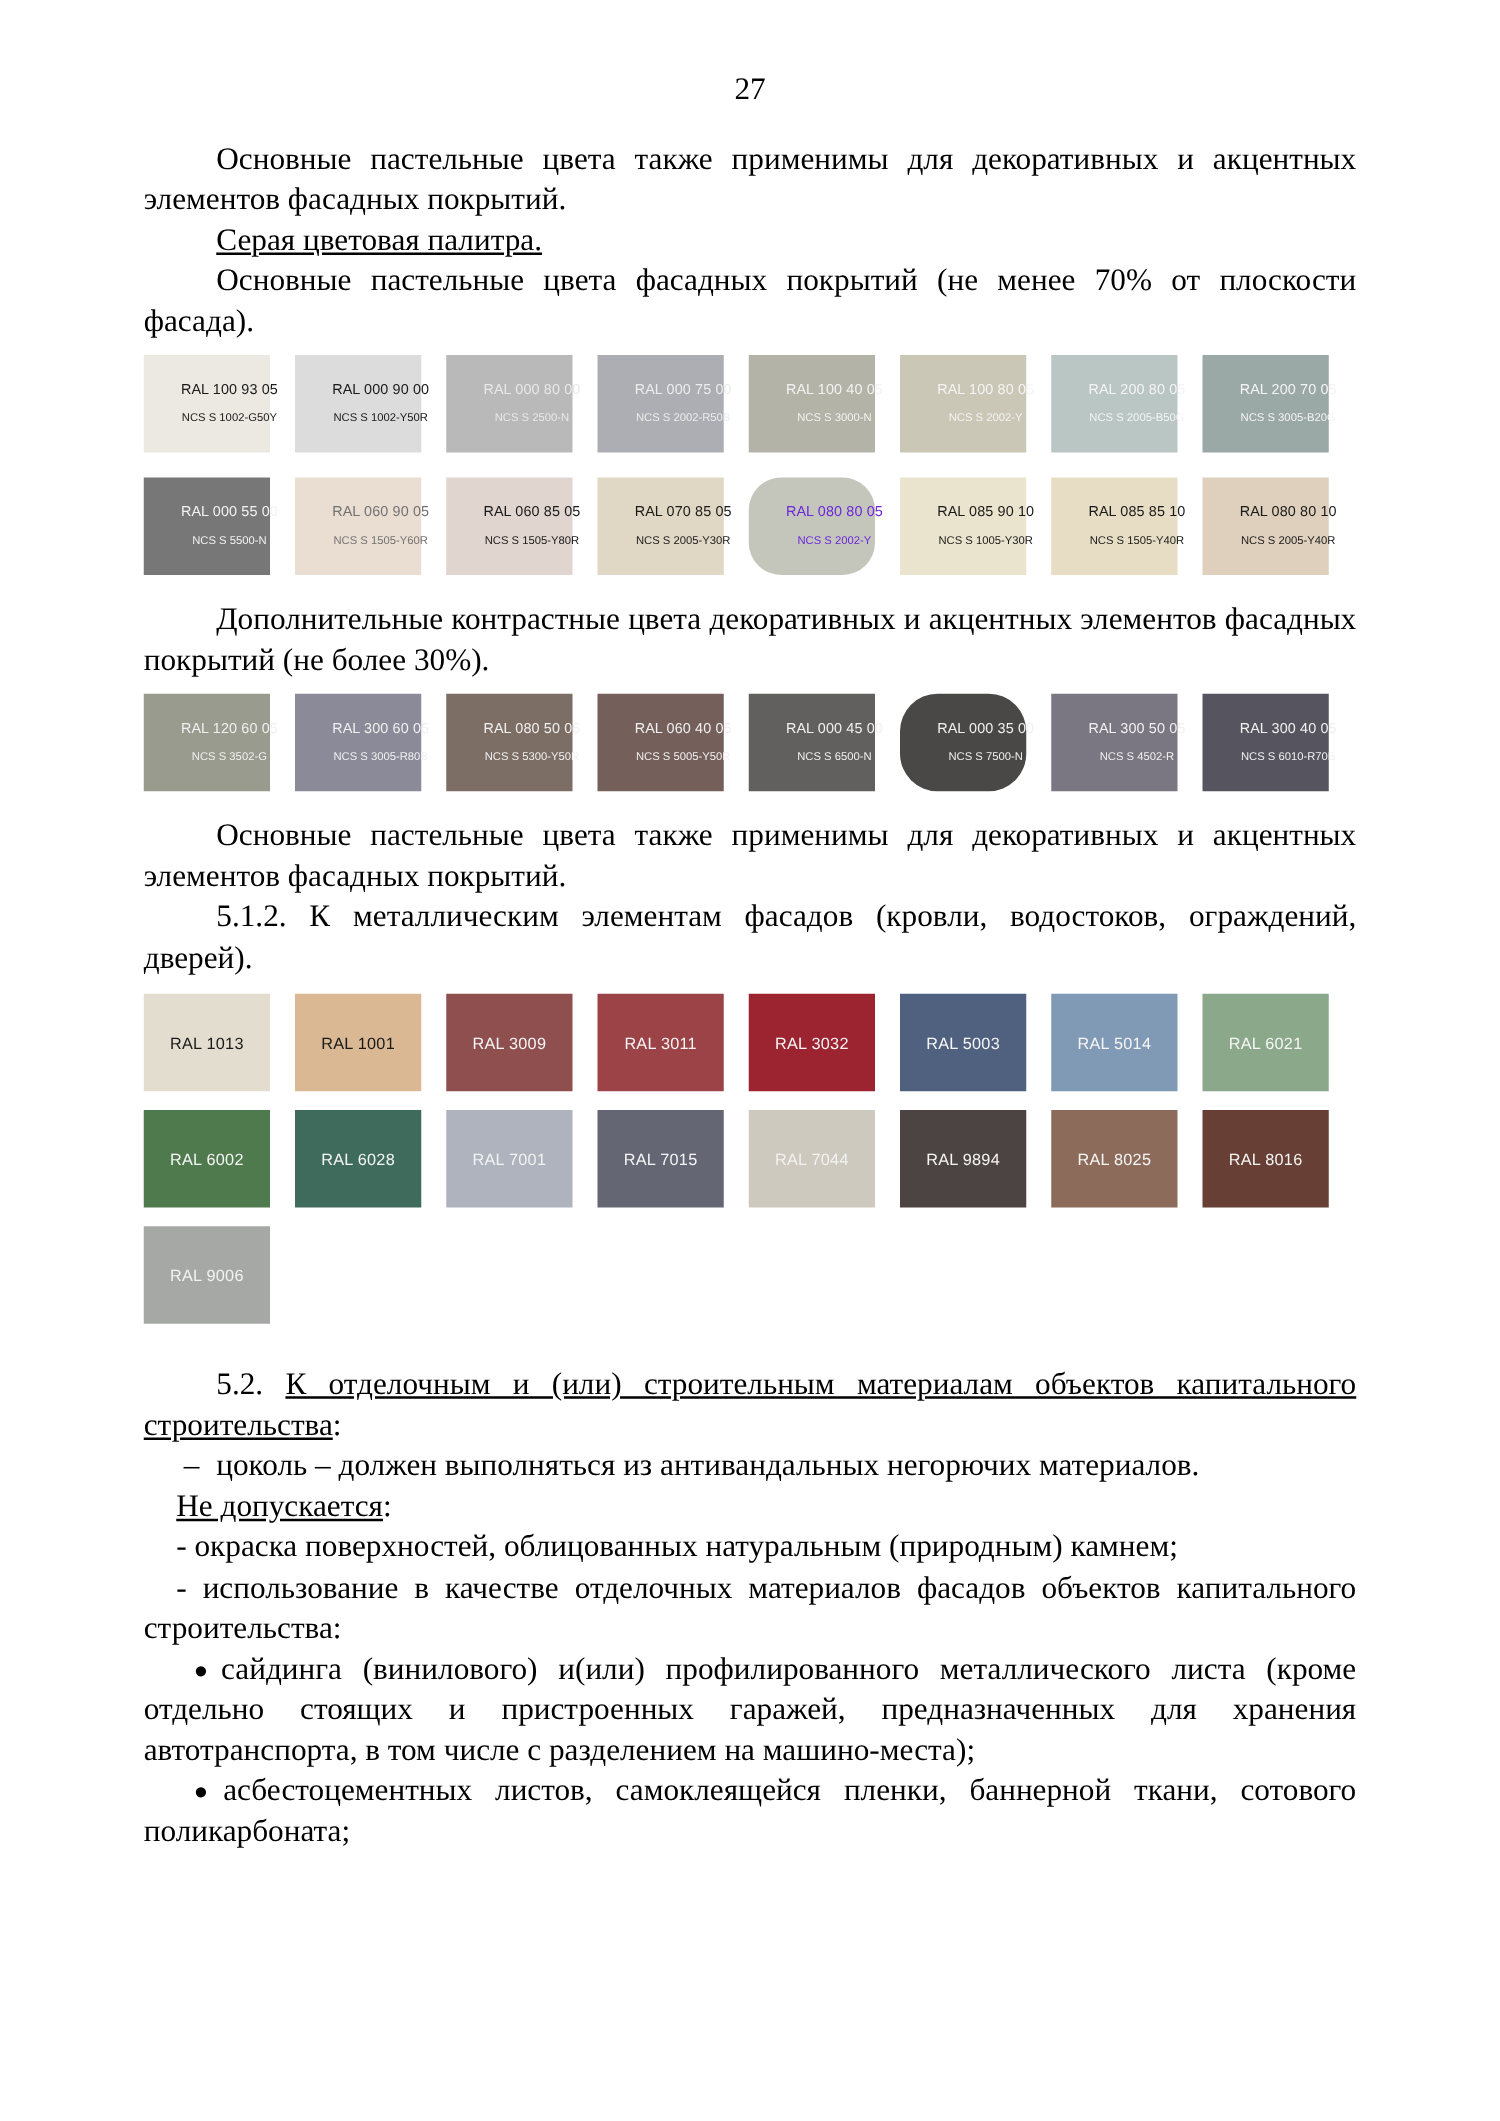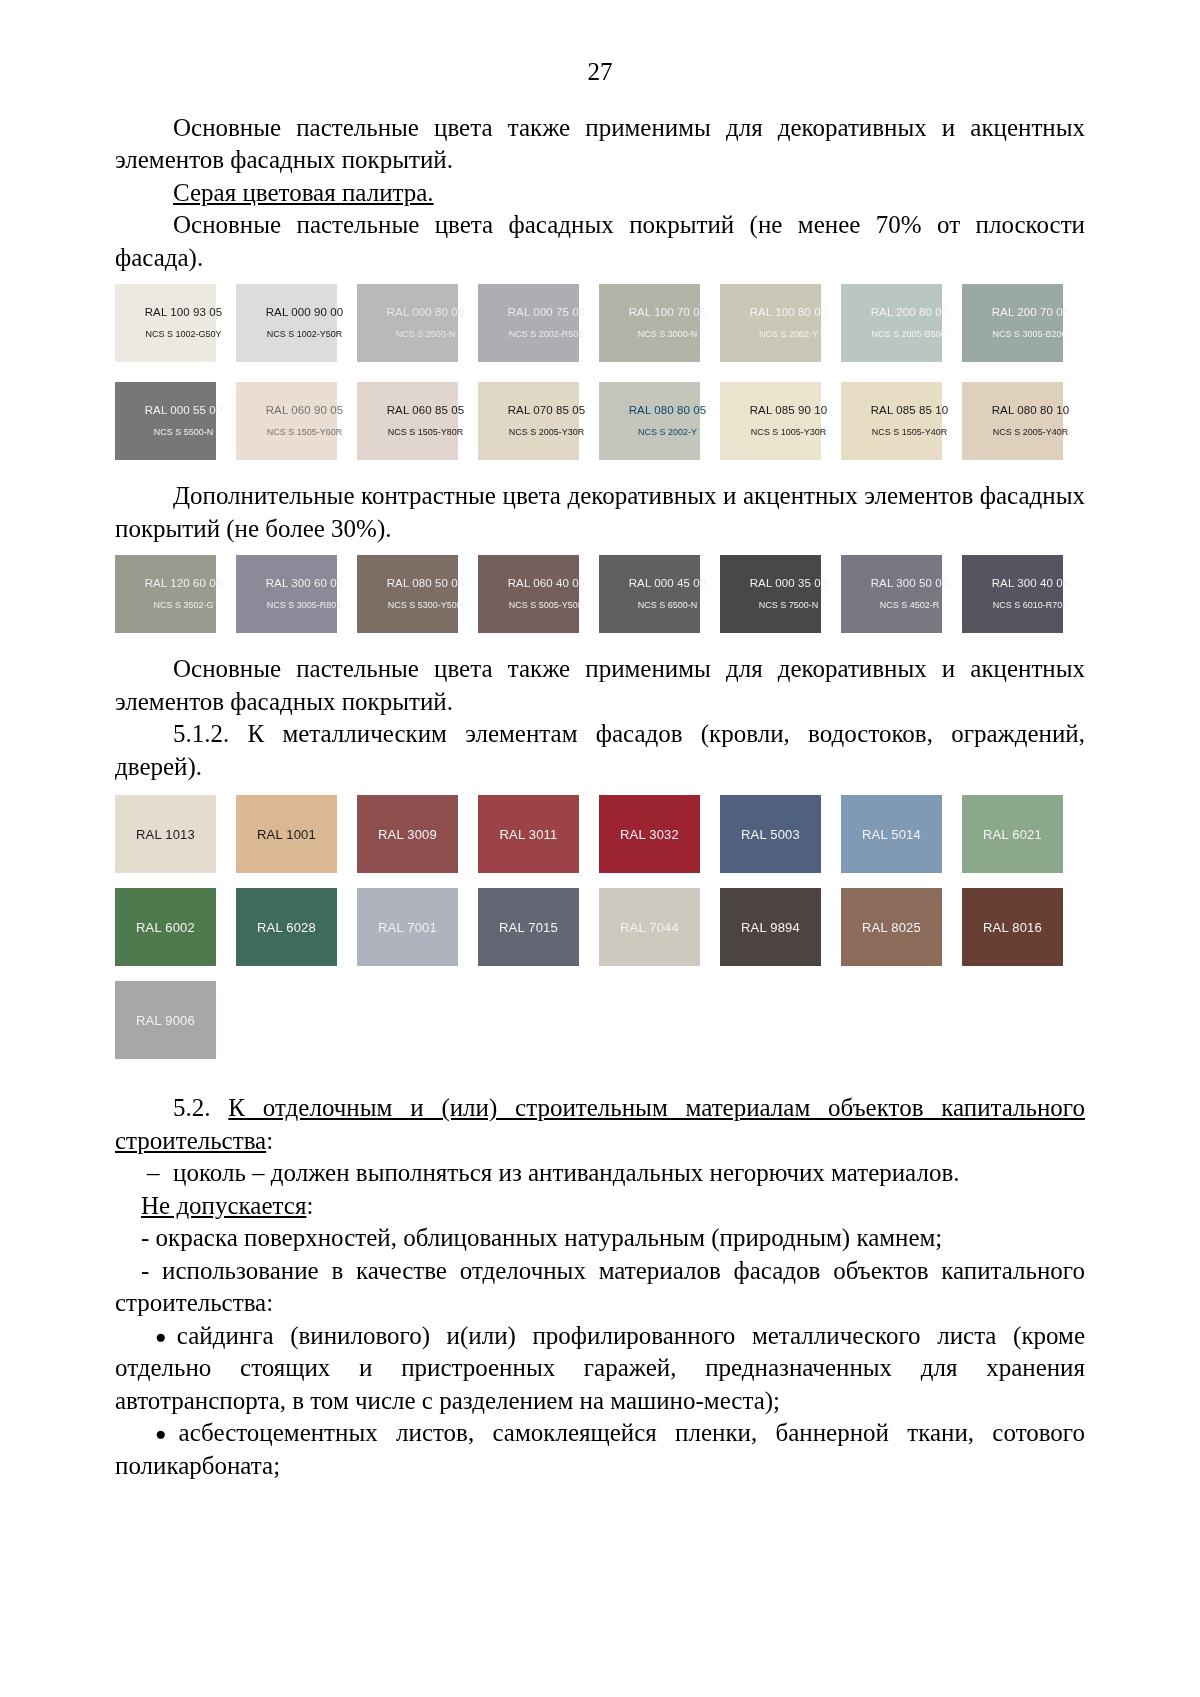--- a/index.html
+++ b/index.html
@@ -187,21 +187,21 @@
         </div>
       </div>
     <div class="swatch-cell">
         <div class="swatch" style="background: rgb(173, 174, 179); color: rgb(236, 236, 236);">
           <span class="ral-code">RAL 000 75 00</span>
           <span class="ncs-code">NCS S 2002-R50B</span>
         </div>
       </div>
     <div class="swatch-cell">
         <div class="swatch" style="background: rgb(180, 179, 168); color: rgb(242, 242, 242);">
-          <span class="ral-code">RAL 100 70 05</span>
+          <span class="ral-code">RAL 100 40 05</span>
           <span class="ncs-code">NCS S 3000-N</span>
         </div>
       </div>
     <div class="swatch-cell">
         <div class="swatch" style="background: rgb(202, 199, 182); color: rgb(244, 244, 244);">
           <span class="ral-code">RAL 100 80 05</span>
           <span class="ncs-code">NCS S 2002-Y</span>
         </div>
       </div>
     <div class="swatch-cell">
@@ -237,21 +237,21 @@
           <span class="ncs-code">NCS S 1505-Y80R</span>
         </div>
       </div>
     <div class="swatch-cell">
         <div class="swatch" style="background: rgb(224, 216, 196); color: rgb(26, 26, 26);">
           <span class="ral-code">RAL 070 85 05</span>
           <span class="ncs-code">NCS S 2005-Y30R</span>
         </div>
       </div>
     <div class="swatch-cell">
-        <div class="swatch" style="background: rgb(196, 198, 188); color: #0c4a6e;">
+        <div class="swatch" style="background: rgb(196, 198, 188); color: #6d28d9; border-radius: 26px;">
           <span class="ral-code">RAL 080 80 05</span>
           <span class="ncs-code">NCS S 2002-Y</span>
         </div>
       </div>
     <div class="swatch-cell">
         <div class="swatch" style="background: rgb(234, 227, 205); color: rgb(26, 26, 26);">
           <span class="ral-code">RAL 085 90 10</span>
           <span class="ncs-code">NCS S 1005-Y30R</span>
         </div>
       </div>
@@ -298,21 +298,21 @@
           <span class="ncs-code">NCS S 5005-Y50R</span>
         </div>
       </div>
     <div class="swatch-cell">
         <div class="swatch" style="background: rgb(98, 96, 94); color: rgb(240, 240, 240);">
           <span class="ral-code">RAL 000 45 00</span>
           <span class="ncs-code">NCS S 6500-N</span>
         </div>
       </div>
     <div class="swatch-cell">
-        <div class="swatch" style="background: rgb(74, 72, 70); color: rgb(240, 240, 240);">
+        <div class="swatch" style="background: rgb(74, 72, 70); color: rgb(240, 240, 240); border-radius: 30px;">
           <span class="ral-code">RAL 000 35 00</span>
           <span class="ncs-code">NCS S 7500-N</span>
         </div>
       </div>
     <div class="swatch-cell">
         <div class="swatch" style="background: rgb(122, 119, 131); color: rgb(240, 240, 240);">
           <span class="ral-code">RAL 300 50 05</span>
           <span class="ncs-code">NCS S 4502-R</span>
         </div>
       </div>

